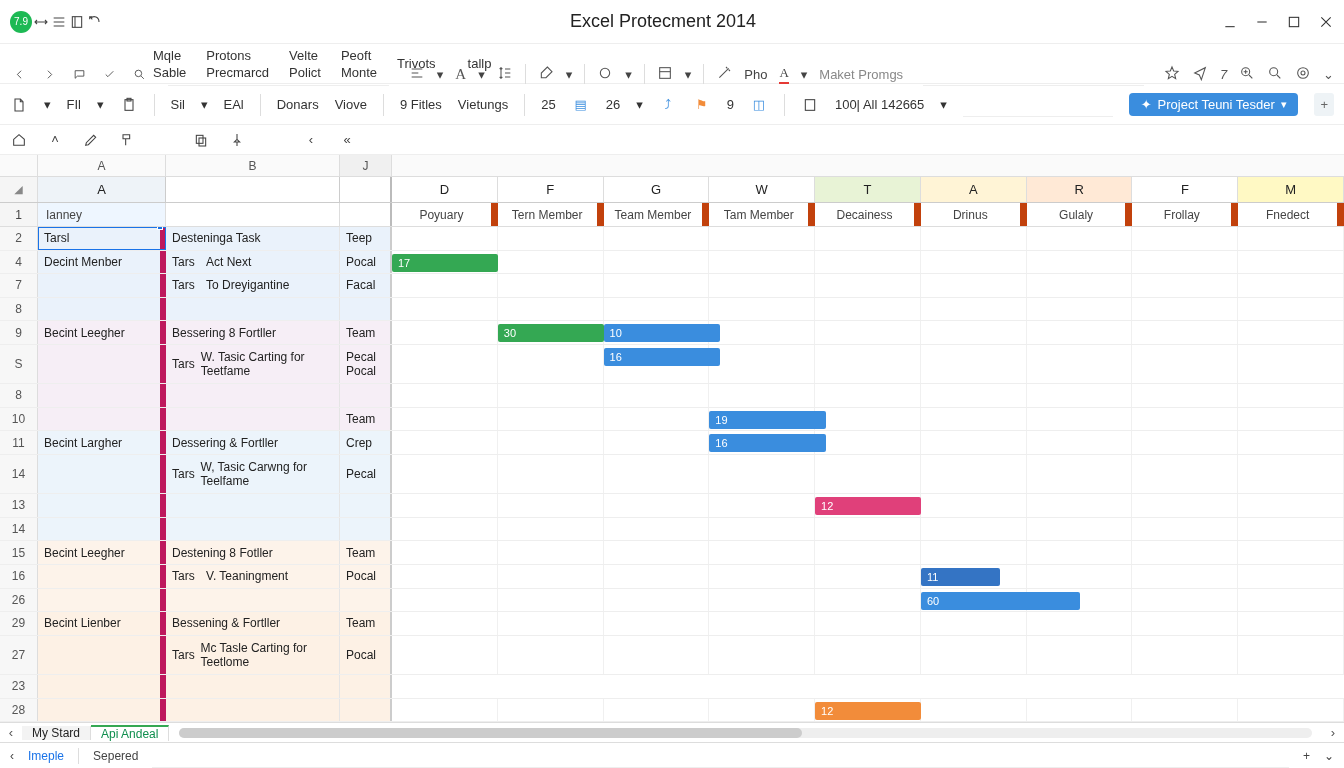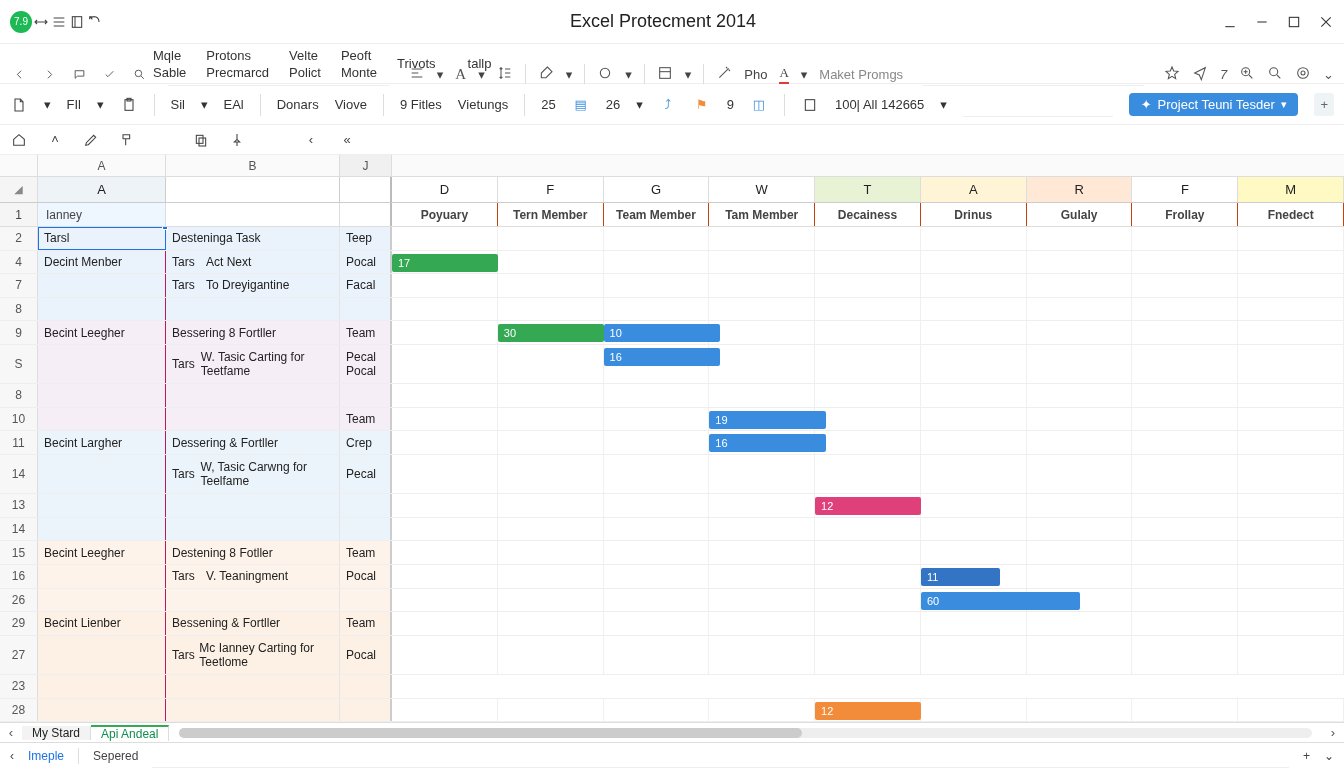--- a/index.html
+++ b/index.html
@@ -60,28 +60,28 @@
   .fh-col.r { background: #ffe9d6; }
   .fh-col.m { background: #fff9c4; }
 
   
   .sub-header { height: 24px; display: flex; border-bottom: 1px solid #ddd; font-size: 12px; color: #444; }
   .sub-header .gutter { width: 38px; border-right: 1px solid #ddd; background:#f5f5f5; display:flex;align-items:center;justify-content:center; }
   .sh-a { width: 128px; border-right: 1px solid #ddd; padding-left: 8px; display:flex; align-items:center; background:#eef6ff; }
   .sh-b { width: 174px; border-right: 1px solid #ddd; }
   .sh-c { width: 52px; border-right: 2px solid #bbb; }
   .sh-cols { flex: 1; display: flex; }
-  .sh-col { flex: 1; border-right: 1px solid #c2410c; display:flex; align-items:center; justify-content:center;font-weight:bold; }
+  .sh-col { flex: 1; border-right: 7px solid #c2410c; display:flex; align-items:center; justify-content:center; }
 
   
   .grid-body { flex: 1; overflow: hidden; position: relative; }
   .grid-inner { position: absolute; inset: 0; display: flex; flex-direction: column; }
   .grow { height: 24px; display: flex; border-bottom: 1px solid #eee; font-size: 12px; }
   .grow .gutter { width: 38px; border-right: 1px solid #ddd; background: #f7f7f7; display:flex;align-items:center;justify-content:center; color:#555; }
-  .grow .ca { width: 128px; border-right: 1px solid #be185d; padding: 0 6px; display:flex; align-items:center; }
+  .grow .ca { width: 128px; border-right: 6px solid #be185d; padding: 0 6px; display:flex; align-items:center; }
   .grow .cb { width: 174px; border-right: 1px solid #e5e5e5; padding: 0 6px; display:flex; align-items:center; }
   .grow .cc { width: 52px; border-right: 2px solid #ccc; padding: 0 6px; display:flex; align-items:center; }
   .grow .gcols { flex: 1; display: flex; position: relative; justify-content: flex-end; }
   .grow .gcol { flex: 1; border-right: 1px solid #f0f0f0; }
   .grow.tall { height: 40px; }
   .cb .prefix { display:inline-block; width: 34px; }
 
   .bg-blue-lt { background: #eaf2fb; }
   .bg-pink-lt { background: #f6eef6; }
   .bg-blue-lt2 { background: #ecf4fb; }
@@ -716,21 +716,21 @@
           <div class="gcol"></div>
           <div class="gcol"></div>
           <div class="gcol"></div>
         </div>
       </div>
       <div class="grow tall">
         <div class="gutter">27</div>
         <div class="ca bg-peach-lt2"></div>
         <div class="cb bg-peach-lt2">
           <span class="prefix">Tars</span>
-          <span>Mc Ianney Carting for Teetlome</span>
+          <span>Mc Tasle Carting for Teetlome</span>
         </div>
         <div class="cc bg-peach-lt2">Pocal</div>
         <div class="gcols">
           <div class="gcol"></div>
           <div class="gcol"></div>
           <div class="gcol"></div>
           <div class="gcol"></div>
           <div class="gcol"></div>
           <div class="gcol"></div>
           <div class="gcol"></div>

